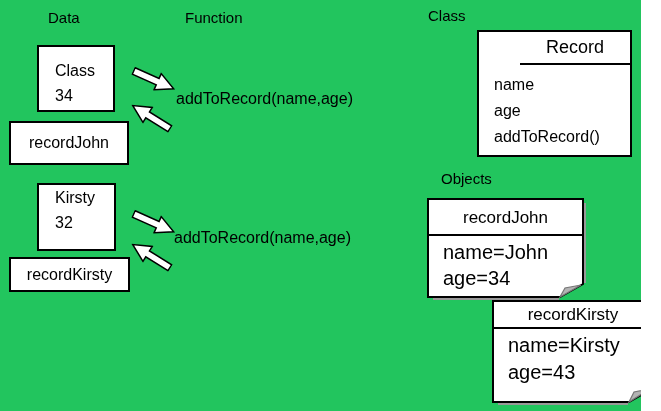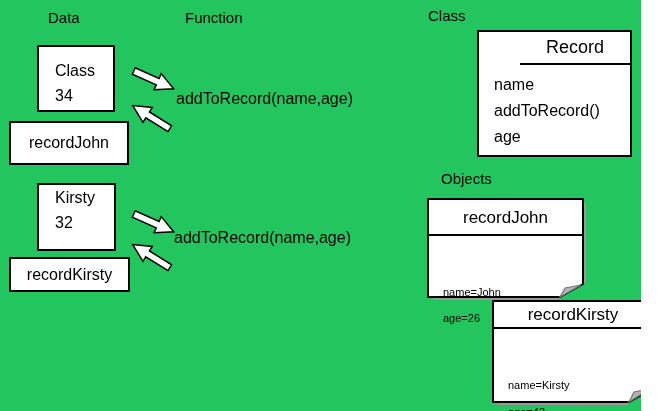--- a/index.html
+++ b/index.html
@@ -18,21 +18,21 @@
   
   .classbox{position:absolute;border:2px solid #000;background:#fff;box-sizing:border-box;}
   .classbox-header{height:31px;border-bottom:2px solid #000;text-align:center;
     font-size:18px;line-height:31px;margin-left:41px;}
   .classbox-body{padding:7px 0 0 15px;}
   .classbox-body .member{font-size:16px;line-height:26px;}
   
   .note{position:absolute;}
   .note svg{position:absolute;left:0;top:0;}
   .note .ntitle{position:absolute;text-align:center;font-size:17px;white-space:nowrap;}
-  .note .nfield{position:absolute;font-size:11px;white-space:nowrap;margin-top:45px;}
+  .note .nfield{position:absolute;font-size:20px;white-space:nowrap;}
 </style>
 </head>
 <body>
 
 <div class="canvas">
 
   <div class="lbl" style="left:48px;top:9px">Data</div>
   <div class="lbl" style="left:185px;top:9px">Function</div>
   <div class="lbl" style="left:428px;top:7px">Class</div>
   <div class="lbl" style="left:441px;top:170px">Objects</div>
@@ -64,36 +64,36 @@
   </svg>
   <div class="call" style="left:174px;top:229px">addToRecord(name,age)</div>
   <svg class="arrow arrow-back" style="left:128px;top:246px" width="46" height="20" viewBox="0 0 46 20">
     <polygon points="0.8,6.5 27,6.5 27,1.2 44.5,10 27,18.8 27,13.5 0.8,13.5" fill="#ffffff" stroke="#000000" stroke-width="1.5"></polygon>
   </svg>
 
   <div class="classbox" style="left:477px;top:30px;width:155px;height:127px">
     <div class="classbox-header">Record</div>
     <div class="classbox-body">
       <div class="member">name</div>
+      <div class="member">age</div>
       <div class="member">addToRecord()</div>
-      <div class="member">age</div>
     </div>
   </div>
 
   <div class="note" style="left:427px;top:197px;width:162px;height:106px">
     <svg width="162" height="106" viewBox="0 0 162 106">
       <rect x="157" y="6" width="2" height="80" fill="#999999"></rect>
       <rect x="6" y="101" width="126" height="2" fill="#999999"></rect>
       <polygon points="1,2 156,2 156,87 133,100 1,100" fill="#ffffff" stroke="#000000" stroke-width="2"></polygon>
       <line x1="1" y1="38" x2="156" y2="38" stroke="#000000" stroke-width="2"></line>
       <polygon points="133,100 154,88 138,91" fill="#b3b3b3" stroke="#777777" stroke-width="1.2"></polygon>
     </svg>
     <div class="ntitle" style="left:1px;top:6px;width:155px;line-height:30px">recordJohn</div>
     <div class="nfield" style="left:16px;top:44px">name=John</div>
-    <div class="nfield" style="left:16px;top:70px">age=26</div>
+    <div class="nfield" style="left:16px;top:70px">age=34</div>
   </div>
 
   <div class="note" style="left:492px;top:299px;width:168px;height:110px">
     <svg width="168" height="110" viewBox="0 0 168 110">
       <rect x="162" y="7" width="2" height="82" fill="#999999"></rect>
       <rect x="6" y="104" width="130" height="2" fill="#999999"></rect>
       <polygon points="1,2 161,2 161,89 137,103 1,103" fill="#ffffff" stroke="#000000" stroke-width="2"></polygon>
       <line x1="1" y1="29" x2="161" y2="29" stroke="#000000" stroke-width="2"></line>
       <polygon points="137,103 158,90 142,93" fill="#b3b3b3" stroke="#777777" stroke-width="1.2"></polygon>
     </svg>

